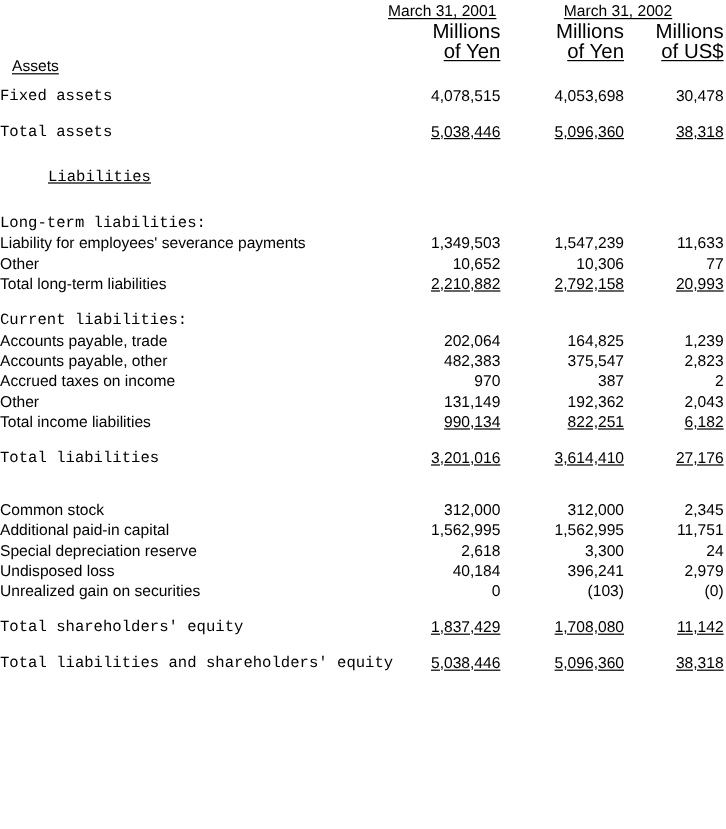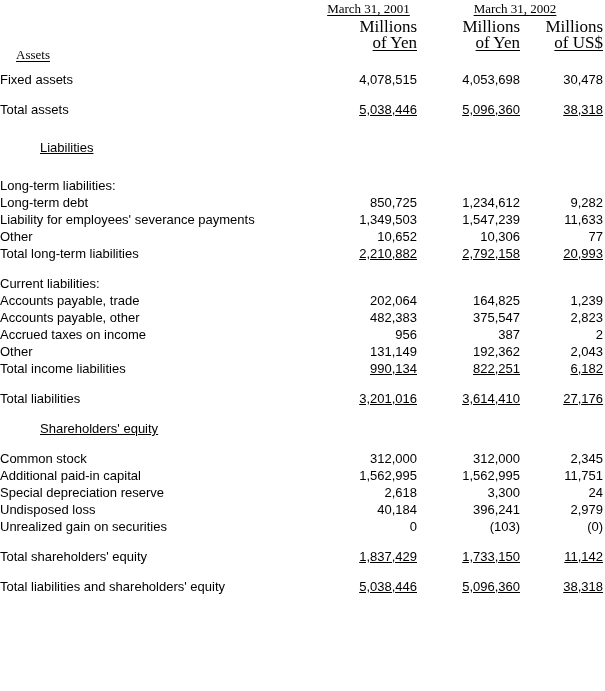--- a/index.html
+++ b/index.html
@@ -49,21 +49,21 @@
   td.label {
     text-align: left;
     padding-left: 2px;
   }
   td.num {
     text-align: right;
     padding-right: 2px;
   }
 
   
-  .ind0 { padding-left: 2px; }
+  .ind0 { padding-left: 2px; font-family: Liberation Mono, monospace; }
   .ind1 { padding-left: 10px; }
 
   
   .section-head span.u {
     text-decoration: underline;
     padding-left: 40px;
   }
 
   
   .rule span {
@@ -81,21 +81,20 @@
     height: 8px;
     line-height: 8px;
     font-size: 1px;
   }
 
   
   .hdr-wrap {
     position: relative;
     width: 603px;
     height: 58px;
-    font-family: Liberation Serif, serif;
   }
   .hdr-date {
     position: absolute;
     font-size: 13px;
     line-height: 16px;
     text-align: center;
     text-decoration: underline;
     text-underline-offset: 2px;
     white-space: nowrap;
   }
@@ -120,21 +119,21 @@
     display: block;
     text-decoration: underline;
     text-underline-offset: 2px;
   }
   #hdr-unit-y1 { left: 319px; top: 19px; width: 98px; }
   #hdr-unit-y2 { left: 422px; top: 19px; width: 98px; }
   #hdr-unit-usd { left: 505px; top: 19px; width: 98px; }
 
   .assets-head {
     position: absolute;
-    left: 16px;
+    left: 10px;
     top: 47px;
     font-size: 13px;
     line-height: 16px;
   }
   .assets-head span {
     text-decoration: underline;
     text-underline-offset: 2px;
   }
 </style>
 </head>
@@ -209,26 +208,20 @@
         <tr class="spacer-sm">
           <td colspan="4">&nbsp;</td>
         </tr>
         <tr>
           <td class="label ind0">Long-term liabilities:</td>
           <td class="num"></td>
           <td class="num"></td>
           <td class="num"></td>
         </tr>
         <tr>
-          <td class="label ind1">Long-term debt</td>
-          <td class="num">850,725</td>
-          <td class="num">1,234,612</td>
-          <td class="num">9,282</td>
-        </tr>
-        <tr>
           <td class="label ind1">Liability for employees' severance payments</td>
           <td class="num">1,349,503</td>
           <td class="num">1,547,239</td>
           <td class="num">11,633</td>
         </tr>
         <tr>
           <td class="label ind1">Other</td>
           <td class="num">10,652</td>
           <td class="num">10,306</td>
           <td class="num">77</td>
@@ -255,21 +248,21 @@
           <td class="num">1,239</td>
         </tr>
         <tr>
           <td class="label ind1">Accounts payable, other</td>
           <td class="num">482,383</td>
           <td class="num">375,547</td>
           <td class="num">2,823</td>
         </tr>
         <tr>
           <td class="label ind1">Accrued taxes on income</td>
-          <td class="num">956</td>
+          <td class="num">970</td>
           <td class="num">387</td>
           <td class="num">2</td>
         </tr>
         <tr>
           <td class="label ind1">Other</td>
           <td class="num">131,149</td>
           <td class="num">192,362</td>
           <td class="num">2,043</td>
         </tr>
         <tr>
@@ -283,23 +276,20 @@
         </tr>
         <tr>
           <td class="label ind0">Total liabilities</td>
           <td class="num rule"><span>3,201,016</span></td>
           <td class="num rule"><span>3,614,410</span></td>
           <td class="num rule"><span>27,176</span></td>
         </tr>
         <tr class="spacer">
           <td colspan="4">&nbsp;</td>
         </tr>
-        <tr class="section-head">
-          <td colspan="4" class="label ind0"><span class="u">Shareholders' equity</span></td>
-        </tr>
         <tr class="spacer">
           <td colspan="4">&nbsp;</td>
         </tr>
         <tr>
           <td class="label ind1">Common stock</td>
           <td class="num">312,000</td>
           <td class="num">312,000</td>
           <td class="num">2,345</td>
         </tr>
         <tr>
@@ -325,21 +315,21 @@
           <td class="num">0</td>
           <td class="num">(103)</td>
           <td class="num">(0)</td>
         </tr>
         <tr class="spacer">
           <td colspan="4">&nbsp;</td>
         </tr>
         <tr>
           <td class="label ind0">Total shareholders' equity</td>
           <td class="num rule"><span>1,837,429</span></td>
-          <td class="num rule"><span>1,733,150</span></td>
+          <td class="num rule"><span>1,708,080</span></td>
           <td class="num rule"><span>11,142</span></td>
         </tr>
         <tr class="spacer">
           <td colspan="4">&nbsp;</td>
         </tr>
         <tr>
           <td class="label ind0">Total liabilities and shareholders' equity</td>
           <td class="num rule"><span>5,038,446</span></td>
           <td class="num rule"><span>5,096,360</span></td>
           <td class="num rule"><span>38,318</span></td>

